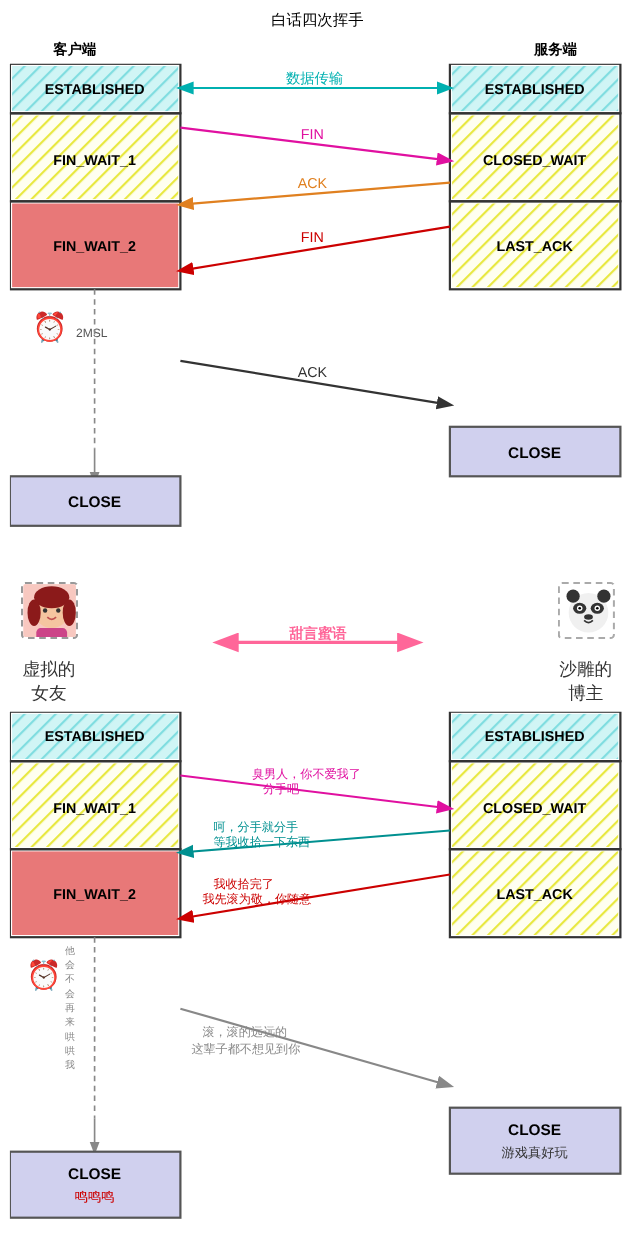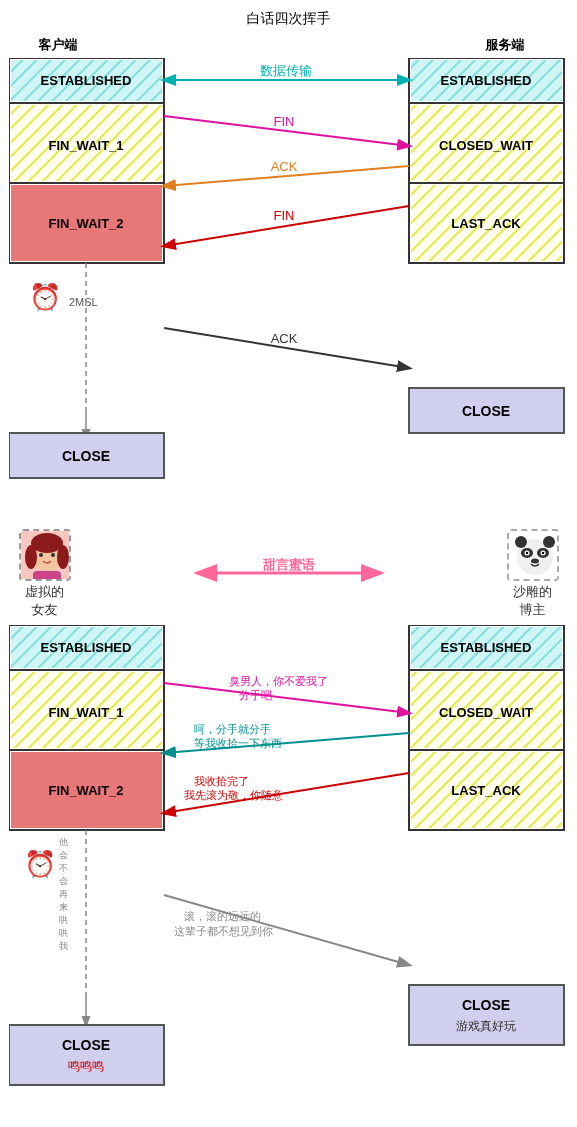--- a/index.html
+++ b/index.html
@@ -35,21 +35,21 @@
       justify-content: space-between;
       margin-bottom: 4px;
     }
 
     .col-header {
       font-size: 13px;
       font-weight: bold;
       color: #000;
     }
 
-    .col-header.left { margin-left: 30px; }
+    .col-header.left { margin-left: 40px; }
     .col-header.right { margin-right: 44px; }
 
     
     .bottom-section {
       position: relative;
       width: 560px;
       margin: 0 auto;
     }
 
     .avatar-row {
@@ -68,23 +68,23 @@
 
     .avatar-img {
       width: 52px;
       height: 52px;
       border-radius: 4px;
       overflow: hidden;
       border: 2px dashed #999;
     }
 
     .avatar-label {
-      font-size: 13px;
+      font-size: 16px;
       text-align: center;
-      margin-top: 2px;
+      margin-top: 18px;
       color: #333;
     }
 
     
     .separator {
       height: 18px;
     }
 
   </style>
 </head>

